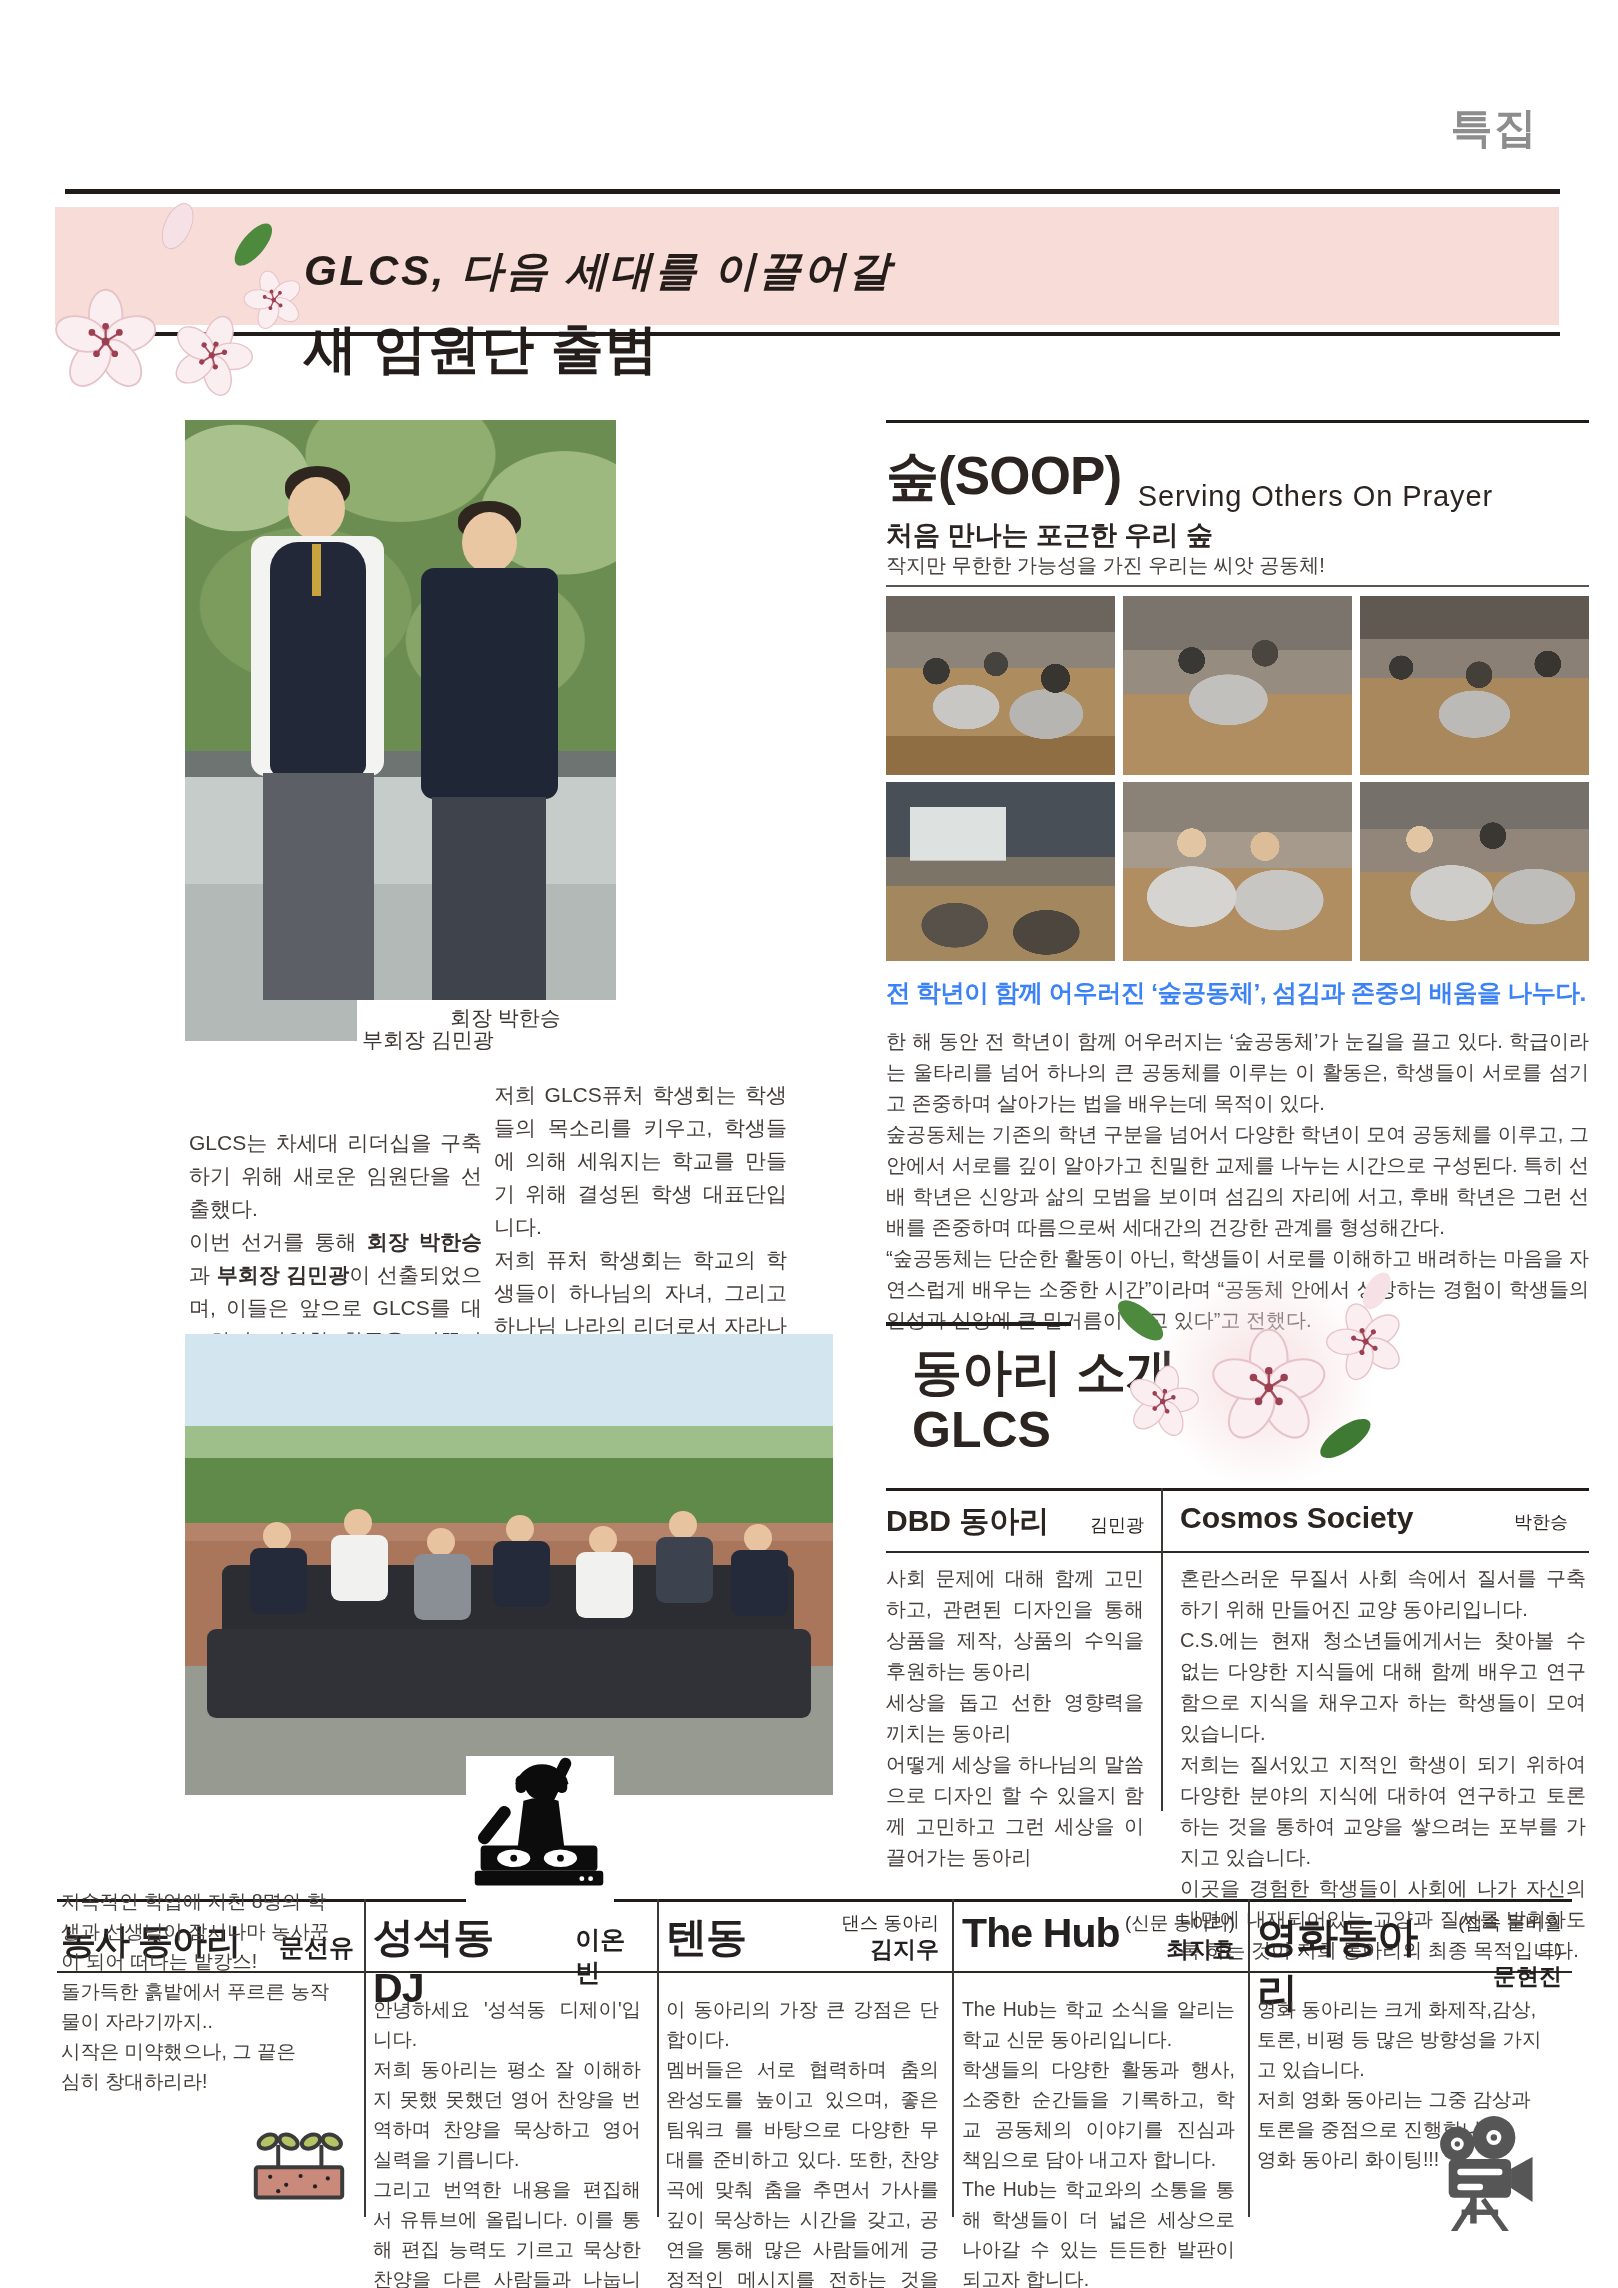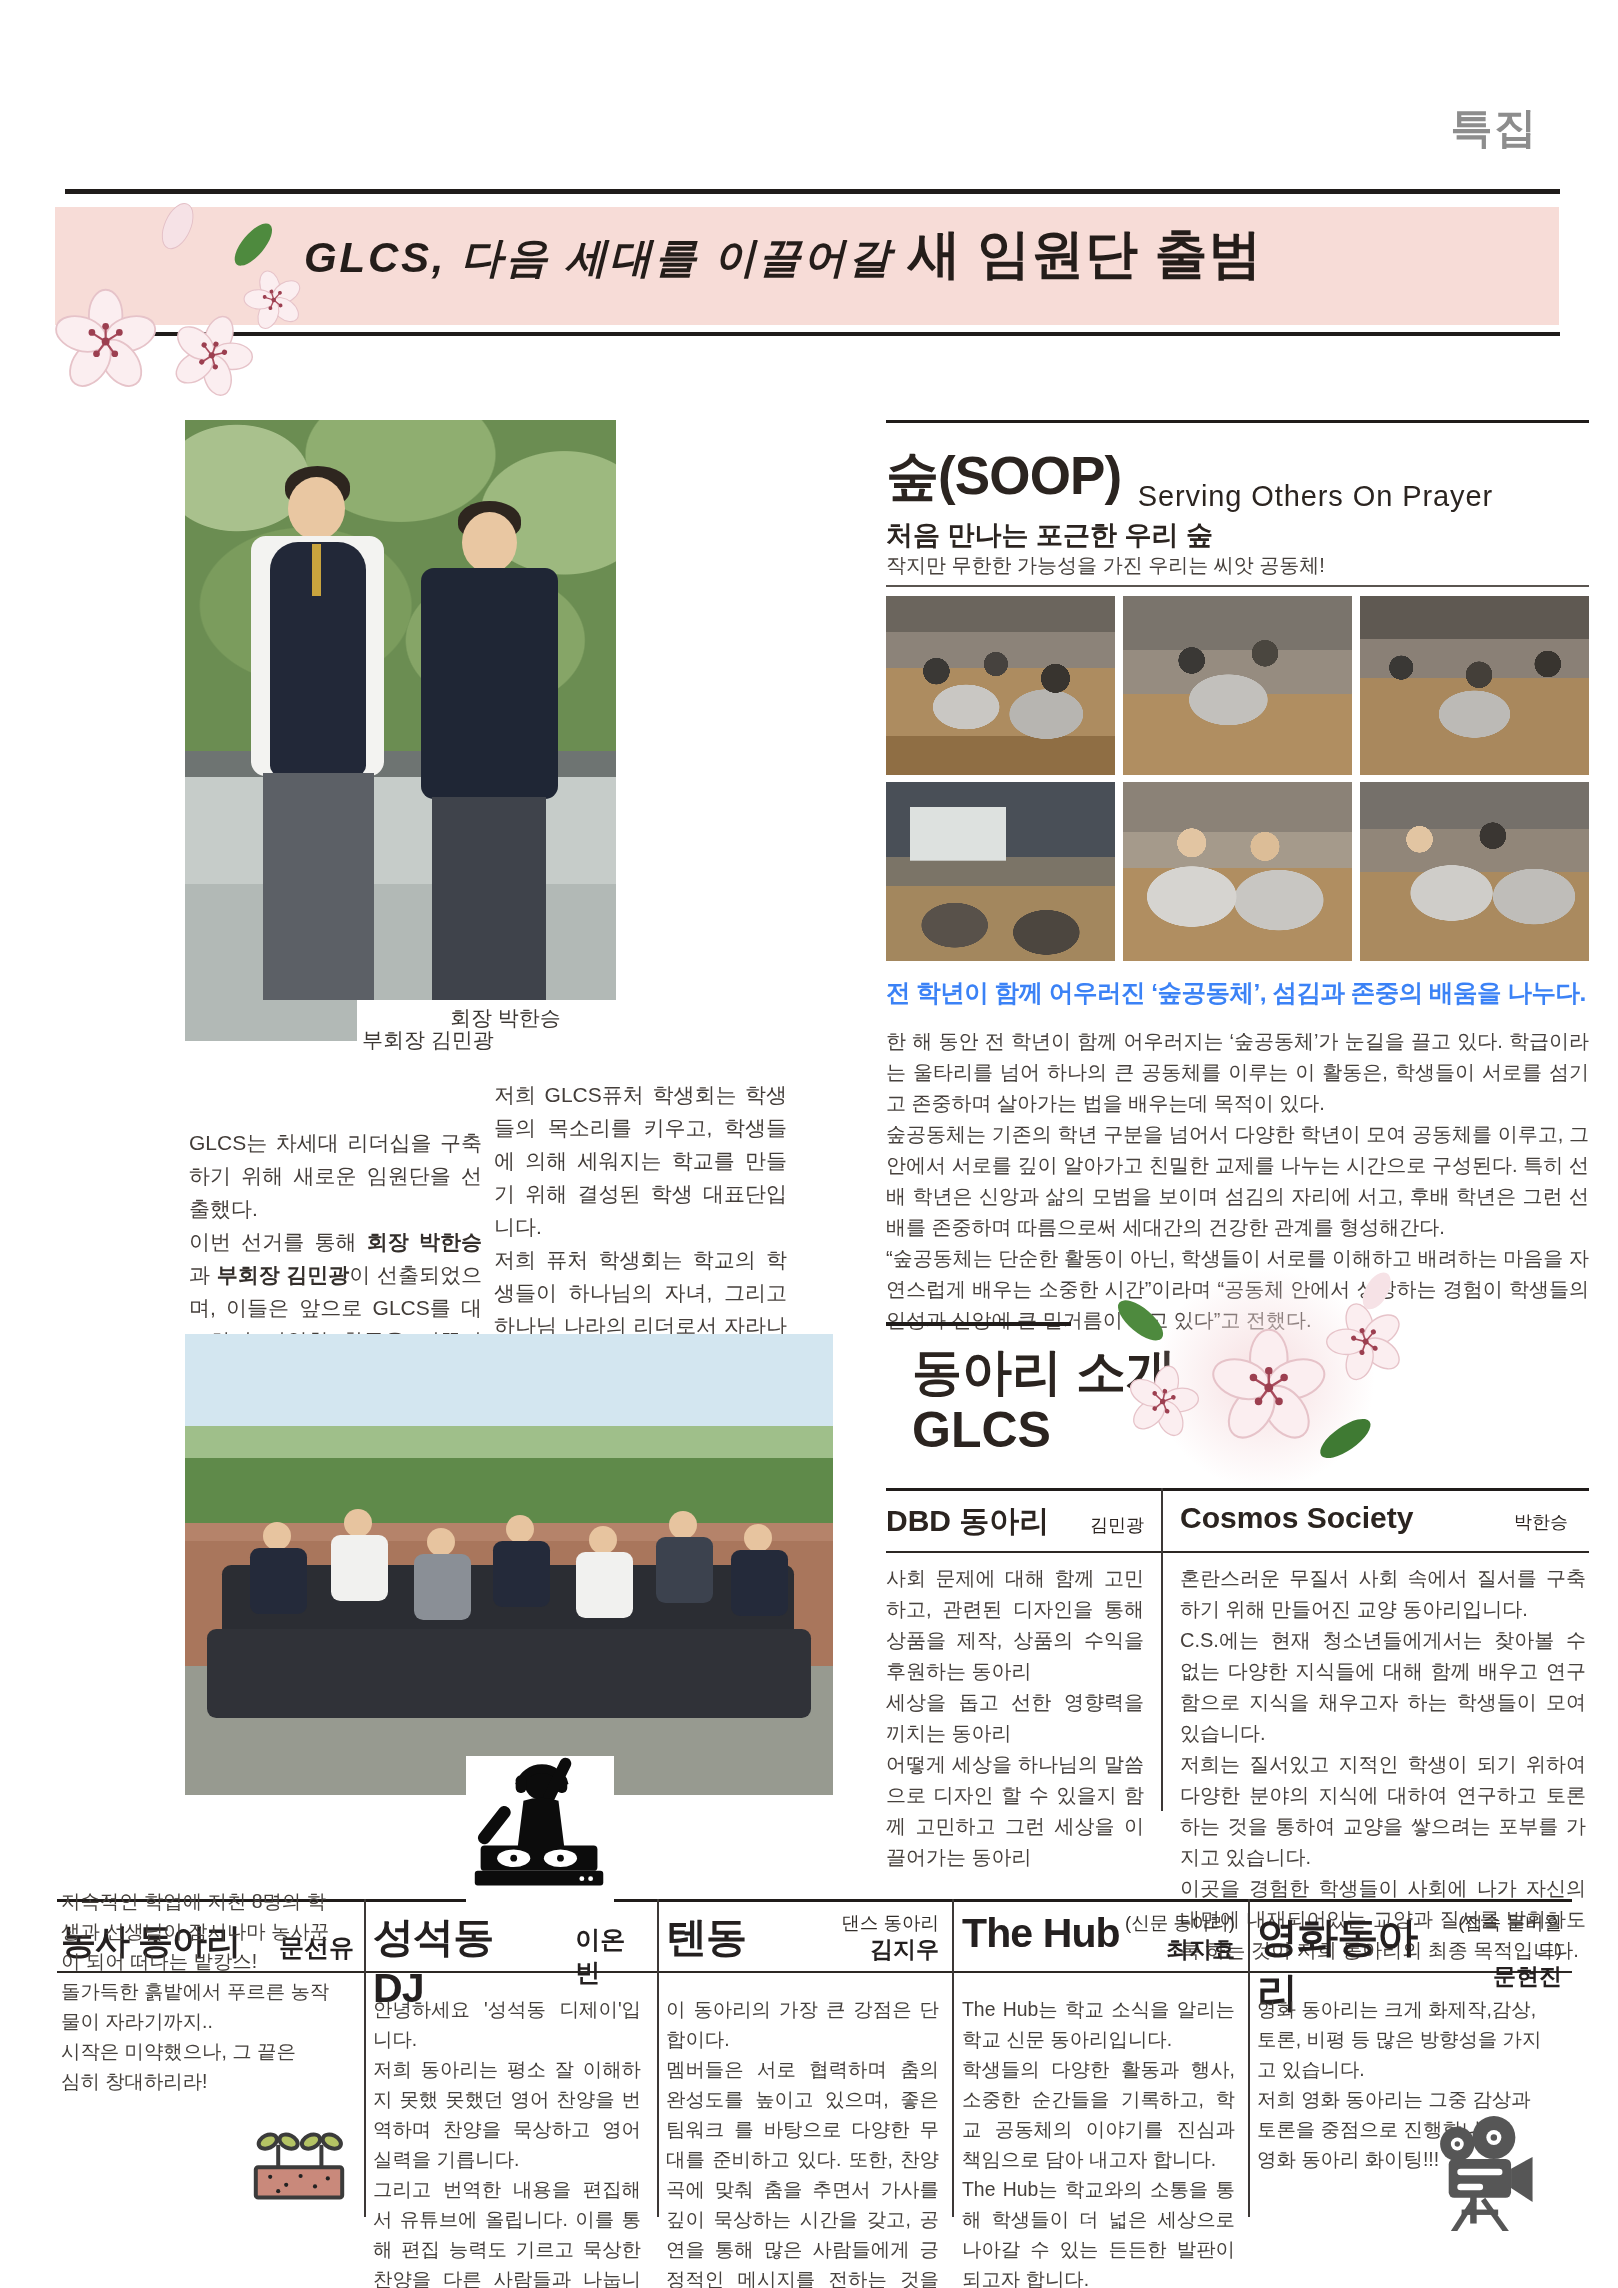--- a/index.html
+++ b/index.html
@@ -96,21 +96,21 @@
 </style>
 </head>
 <body>
 
 <div class="page">
 
   <div class="abs tag" style="right:81px;top:100px;">특집</div>
   <div class="abs rule" style="left:65px;top:189px;width:1495px;height:4.6px;"></div>
 
   <div class="abs banner" style="left:55px;top:207px;width:1504px;height:118px;">
-    <div class="banner-title" style="position:absolute;left:249px;top:12px;">
+    <div class="banner-title" style="position:absolute;left:249px;top:36px;flex-direction:column;">
       <span class="banner-script">GLCS, 다음 세대를 이끌어갈</span>
       <span class="banner-bold">새 임원단 출범</span>
     </div>
   </div>
   <div class="abs rule" style="left:65px;top:332px;width:1495px;height:3.7px;"></div>
 
   <svg class="abs" style="left:41px;top:189px;" width="277" height="222" viewBox="0 0 300 240">
     <defs>
       <g id="flw">
         <g fill="#fbeef0" stroke="#e6c3c9" stroke-width="1.2">

